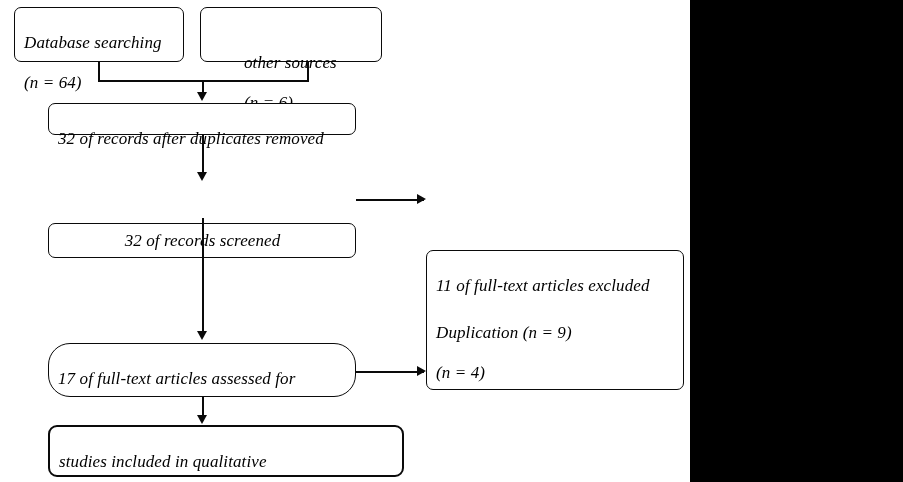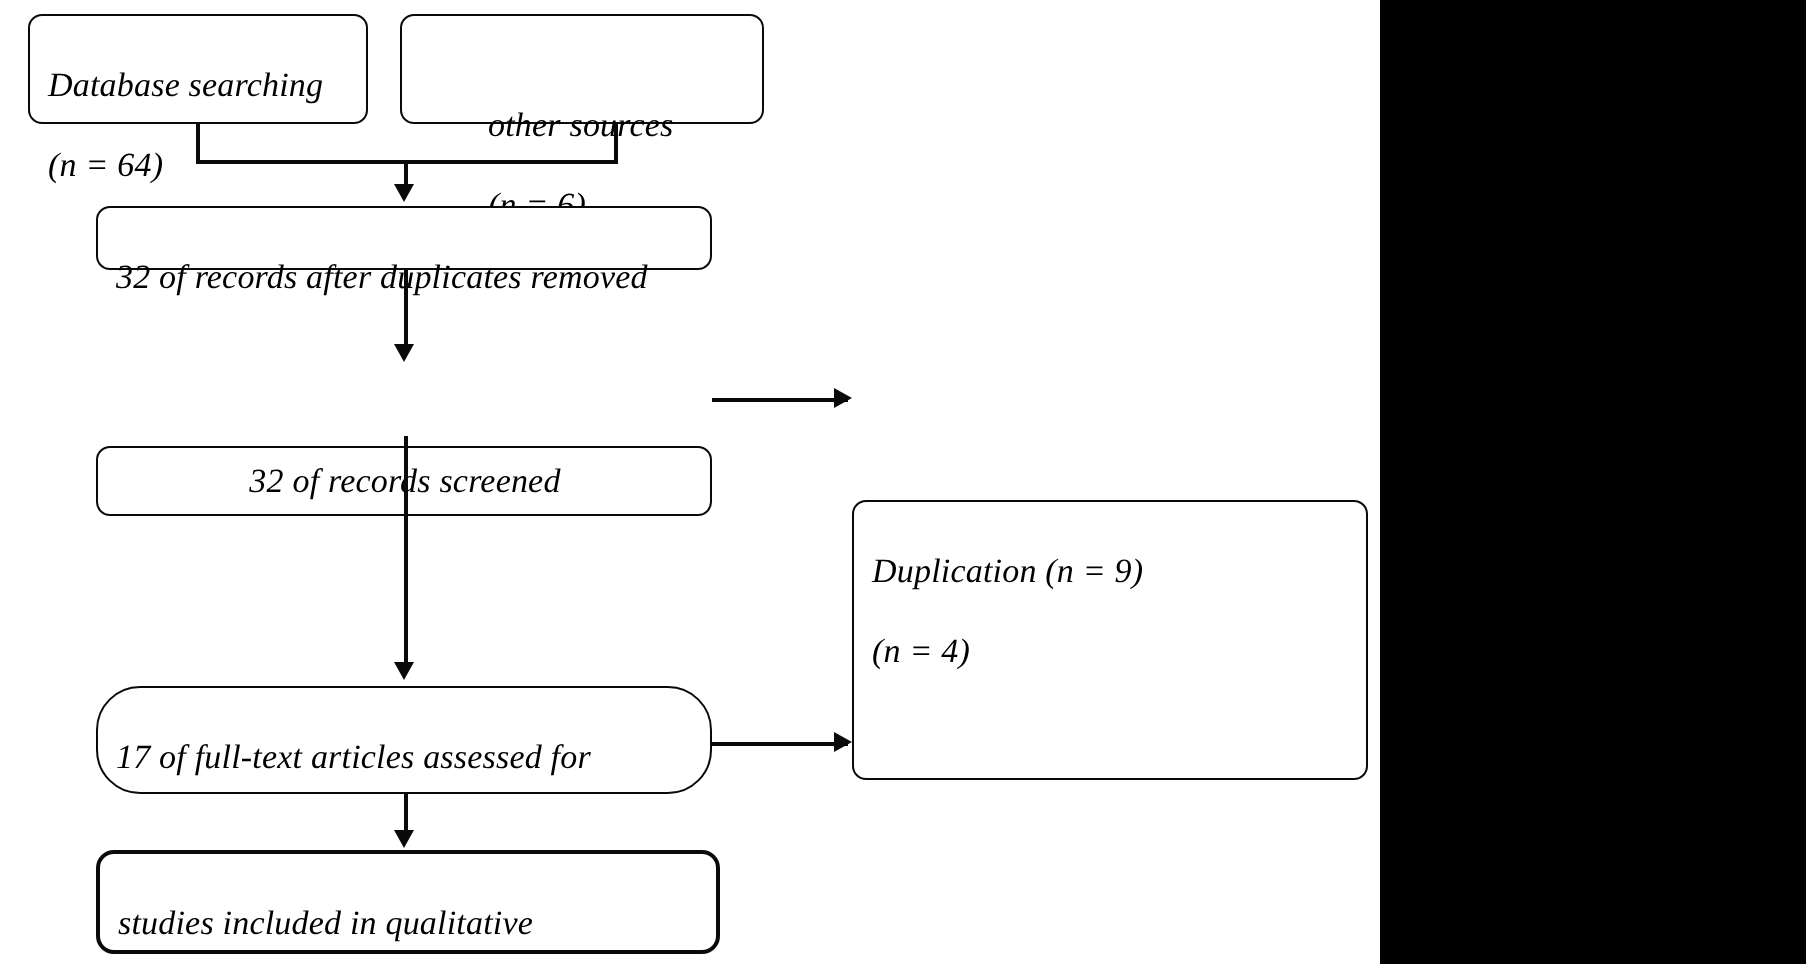--- a/index.html
+++ b/index.html
@@ -132,27 +132,28 @@
     <div class="arrow-down" style="left:197px; top:331px;"></div>
 
     <div class="box" style="left:48px; top:343px; width:308px; height:54px;border-radius:22px;">
       <div class="para">17 of full-text articles assessed for</div>
     </div>
 
     <div class="hline" style="left:356px; top:371px; width:68px;"></div>
     <div class="arrow-right" style="left:417px; top:366px;"></div>
 
     <div class="box" style="left:426px; top:250px; width:258px; height:140px;">
+      <div class="para">11 of full-text articles excluded</div>
       <div class="para gap">Duplication (n = 9)</div>
       <div class="para">(n = 4)</div>
       
     </div>
 
     <div class="vline" style="left:202px; top:397px; height:22px;"></div>
     <div class="arrow-down" style="left:197px; top:415px;"></div>
 
-    <div class="box thick" style="left:48px; top:425px; width:312px; height:52px;">
+    <div class="box thick" style="left:48px; top:425px; width:356px; height:52px;">
       <div class="para">studies included in qualitative</div>
       
     </div>
 
   </div>
 </div>
 
 </body></html>

